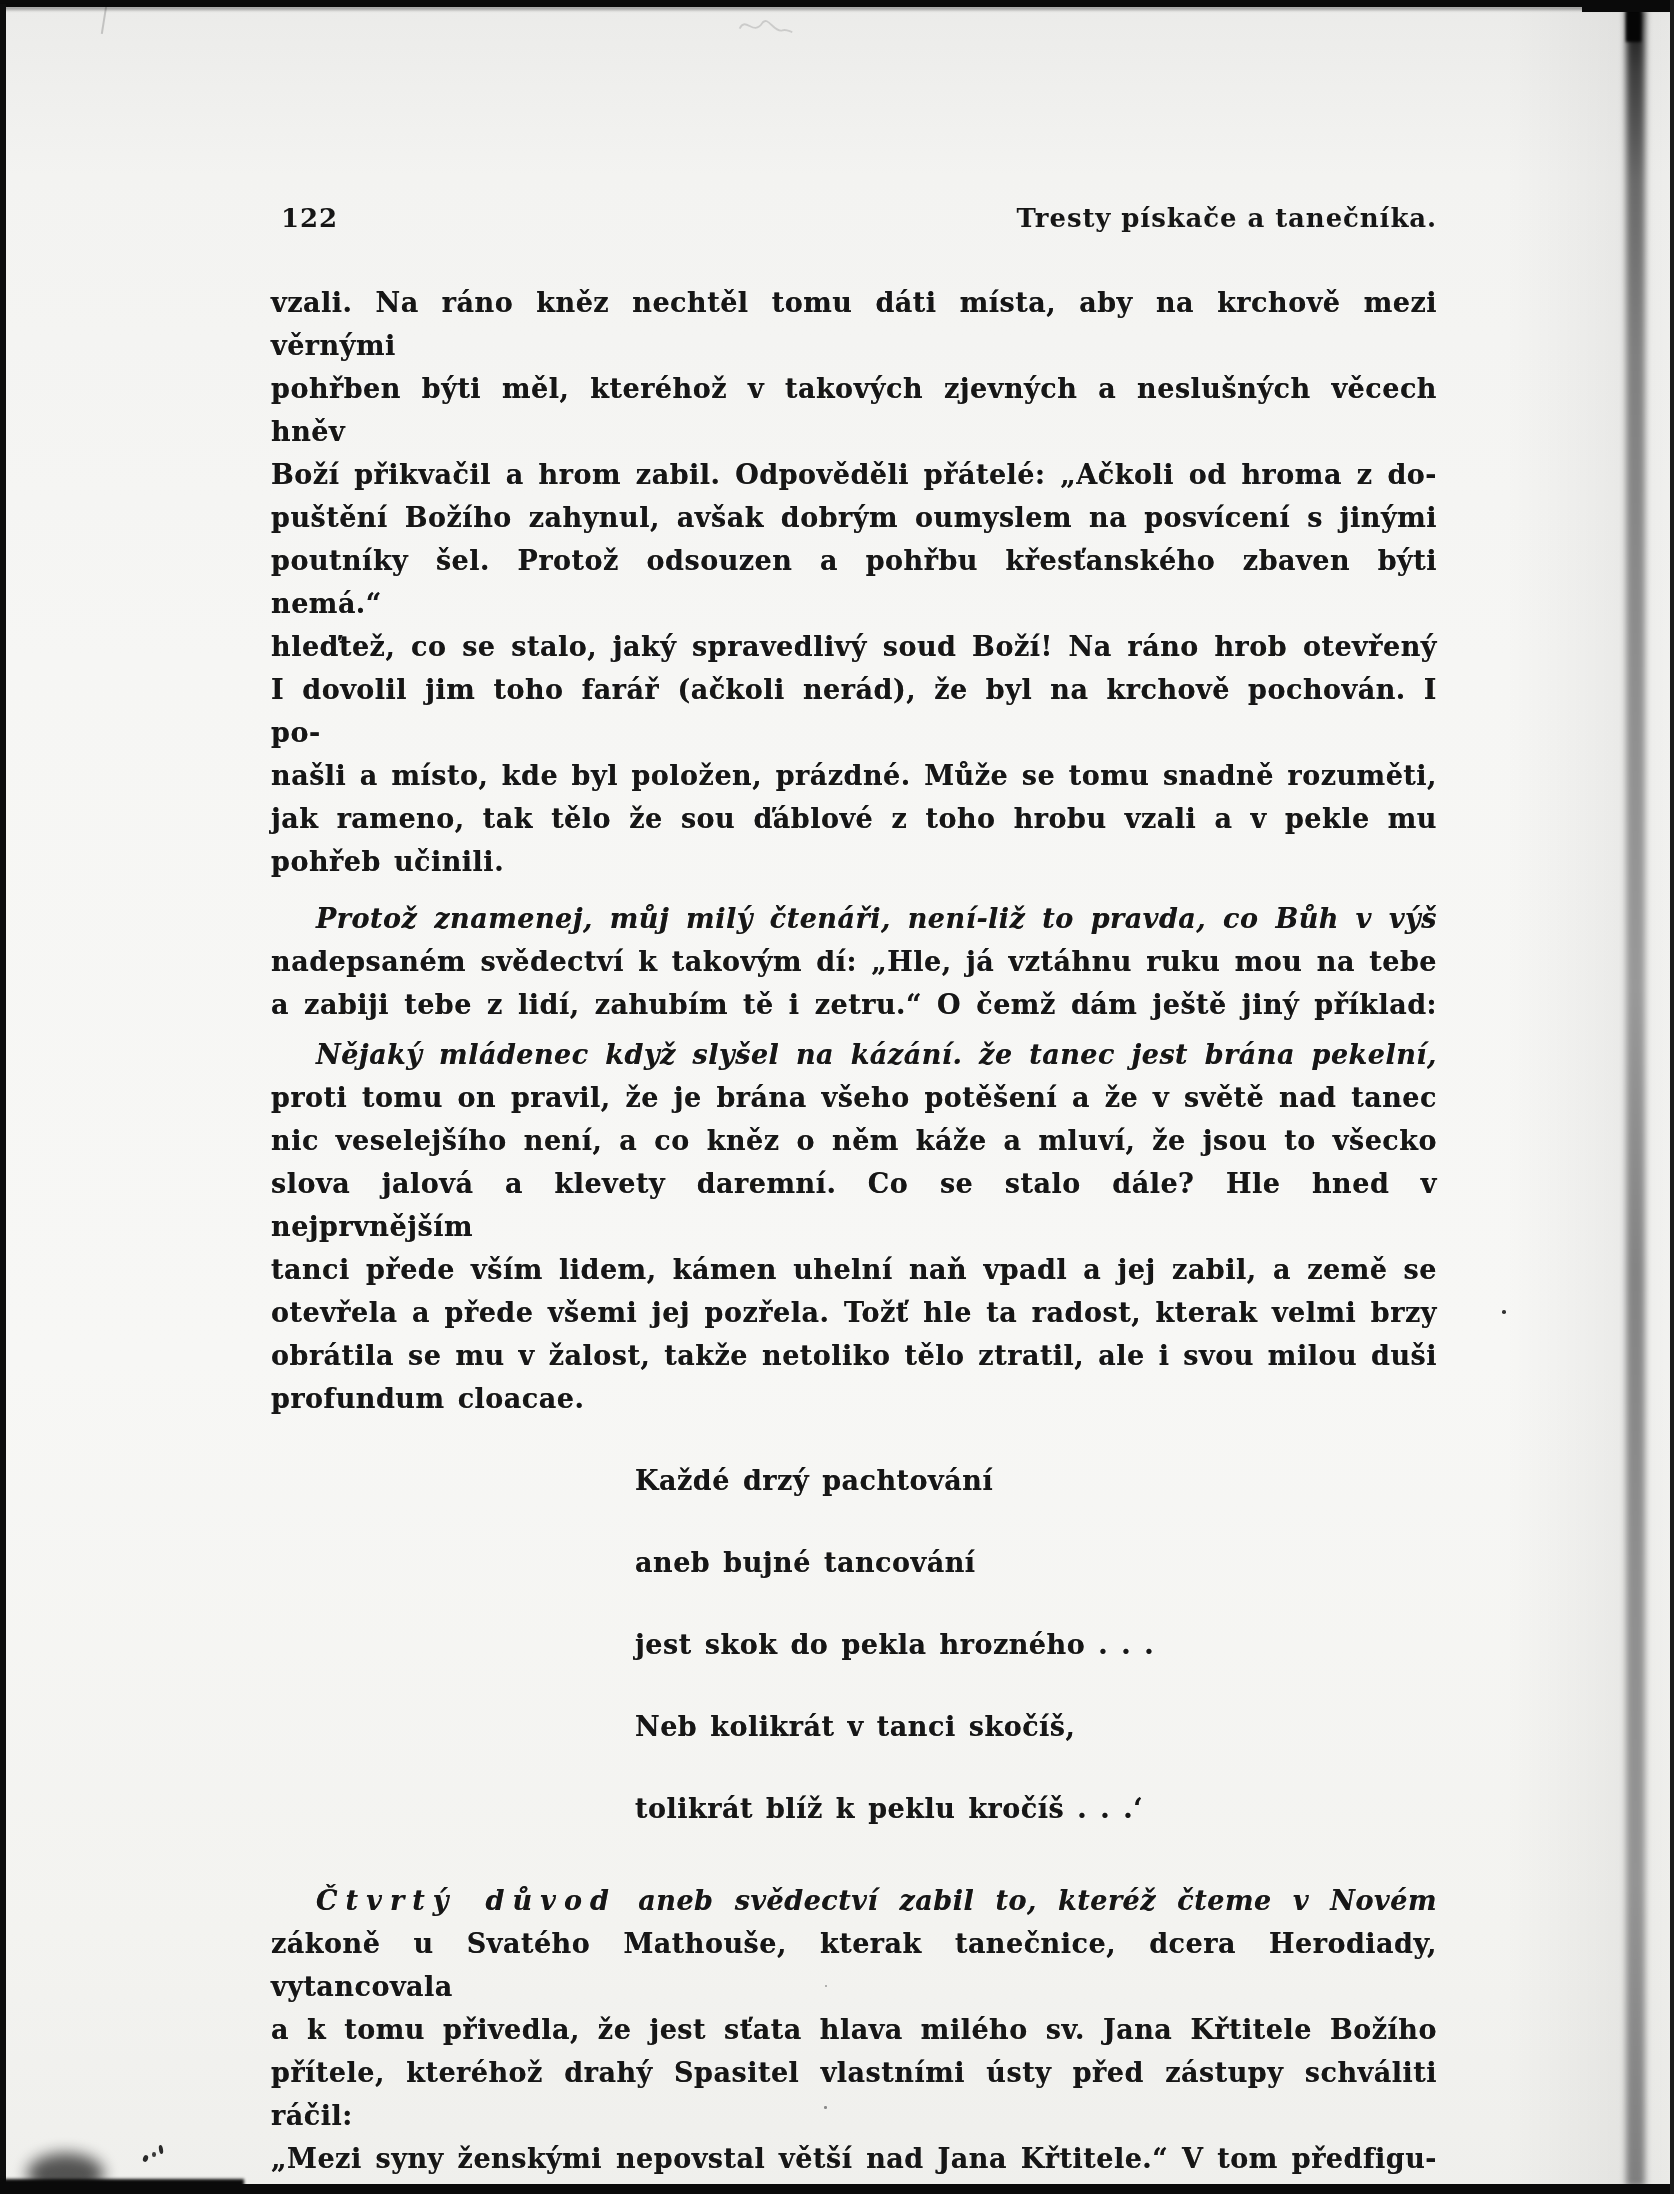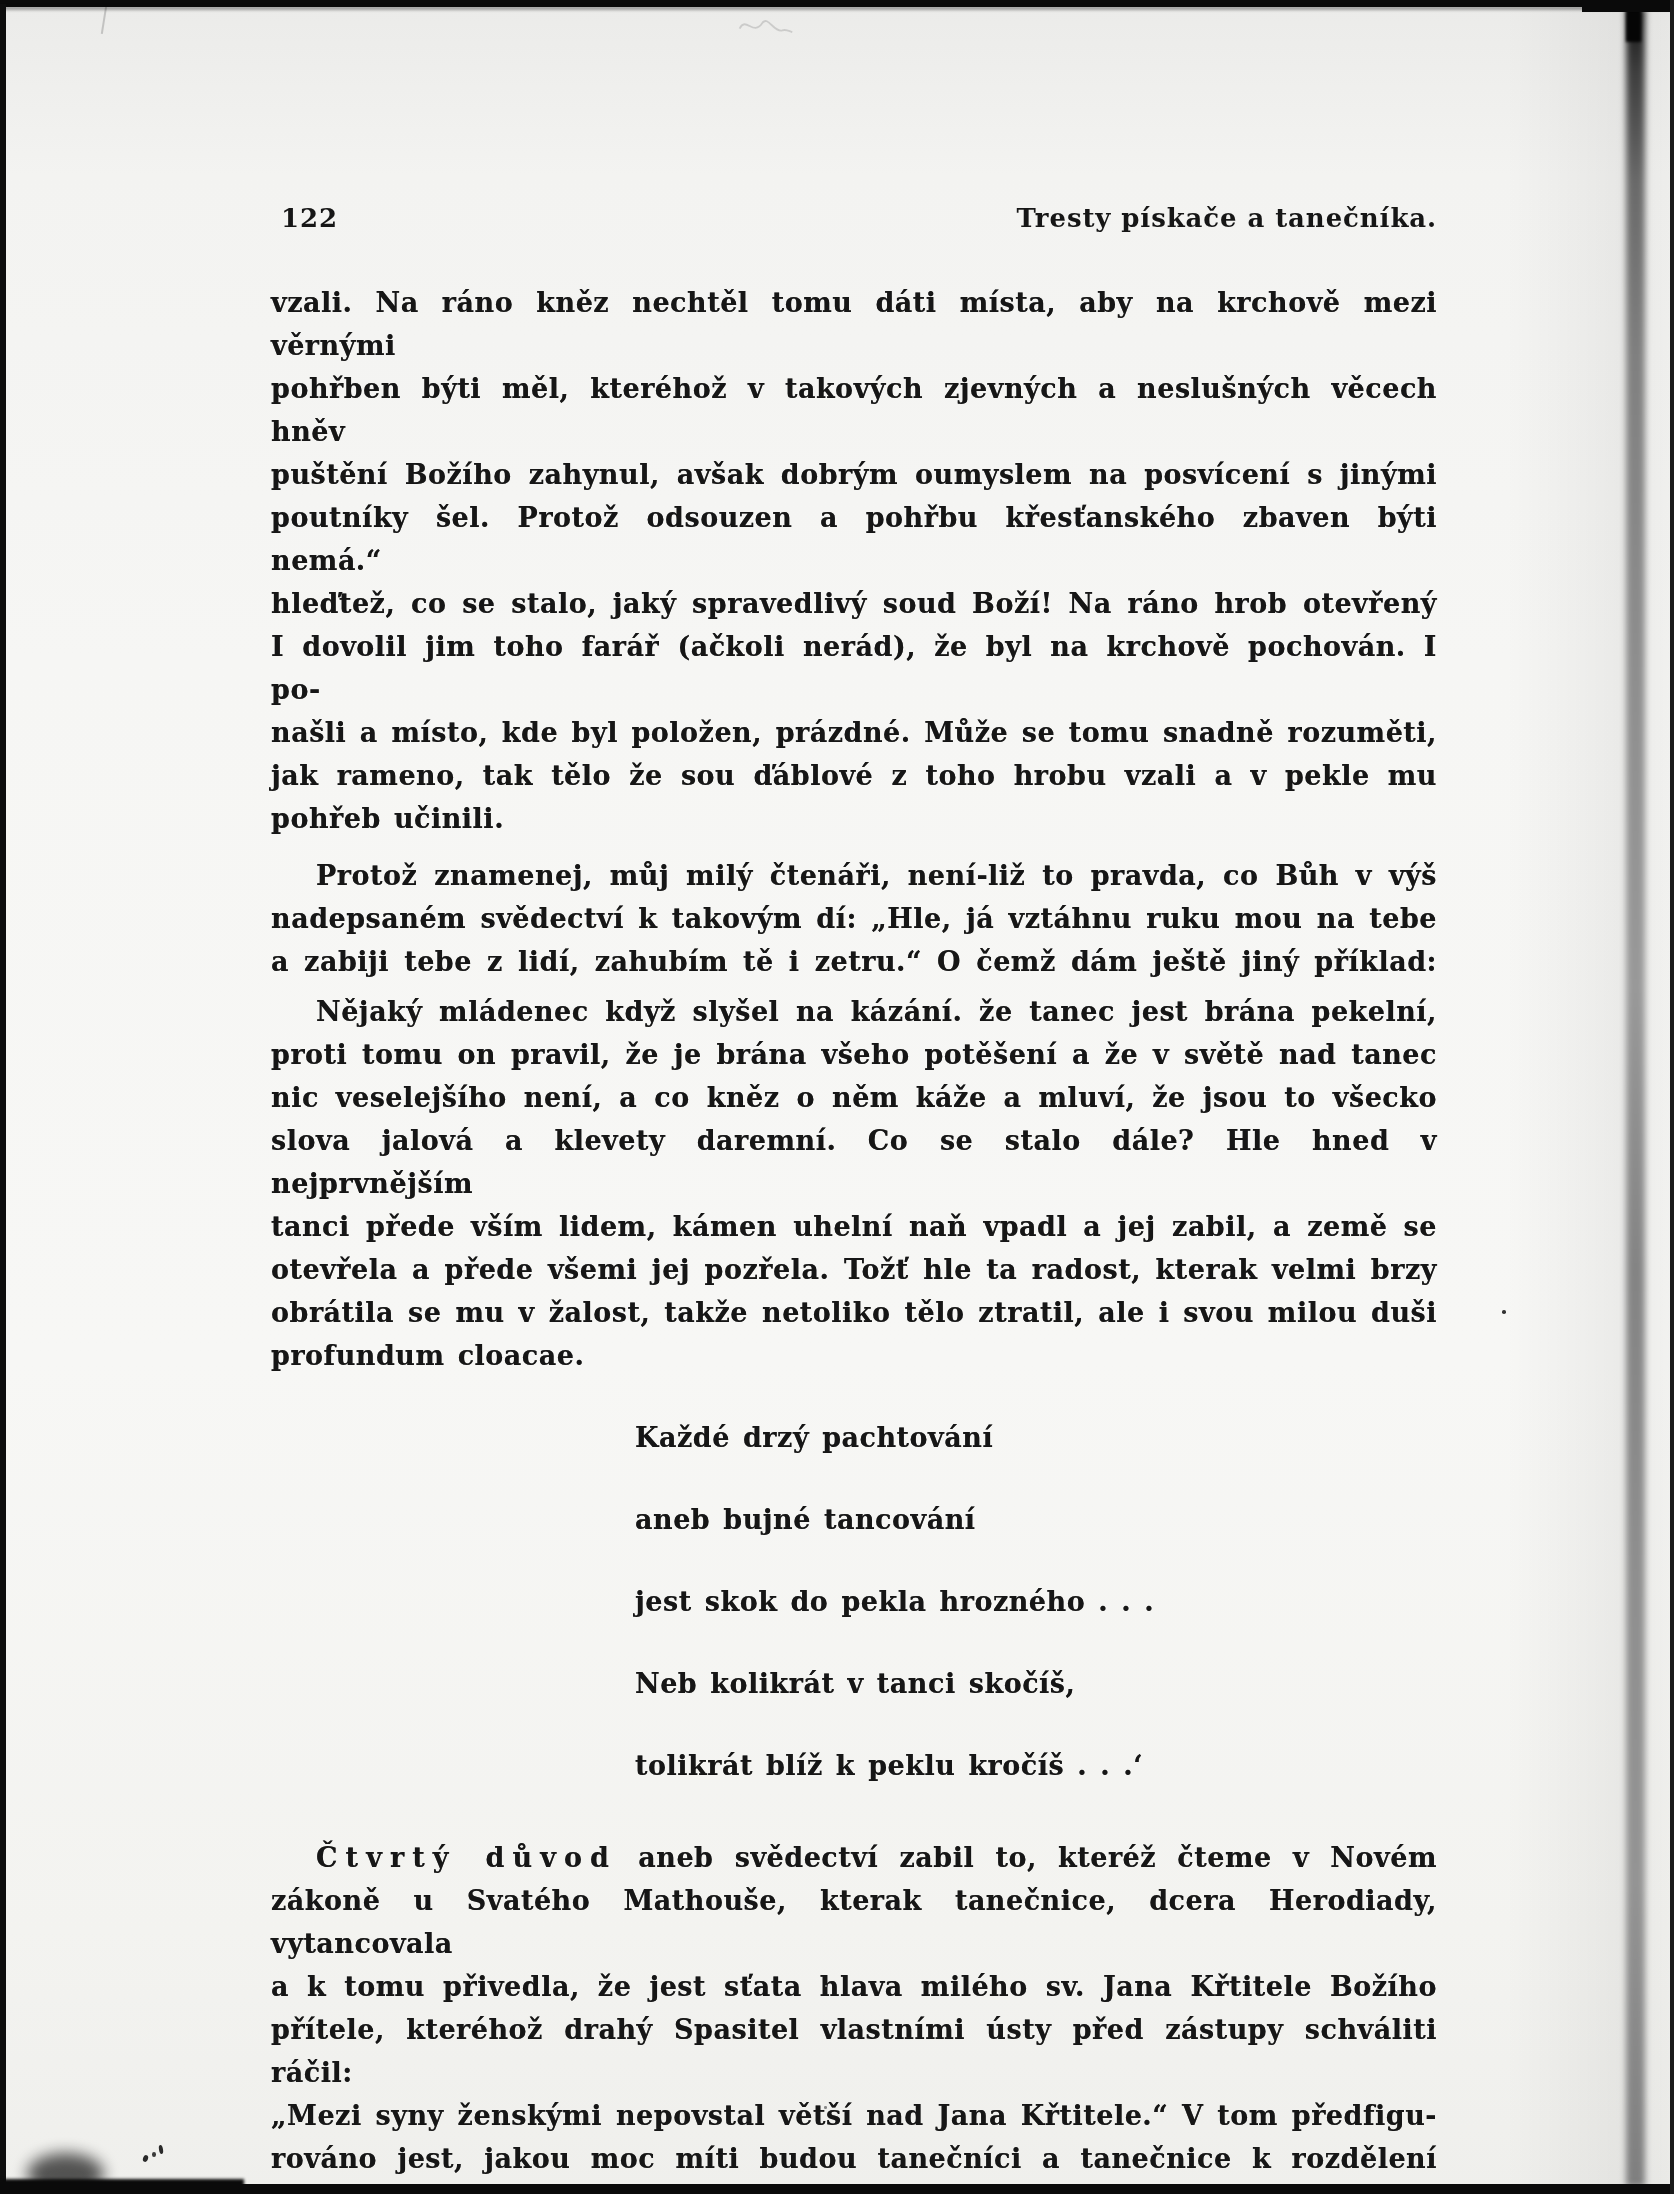--- a/index.html
+++ b/index.html
@@ -76,21 +76,21 @@
     letter-spacing: 0.5px; word-spacing: 3.2px;
     text-shadow: 0 0 0.5px rgba(0,0,0,0.55);
   }
   .para { margin: 0; }
   .p2 { margin-top: 13.6px; }
   .p3 { margin-top: 7.2px; }
   .poem { margin-top: 40px; line-height: 42px; }
   .p4 { margin-top: 49px; }
   .line { text-align: justify; text-align-last: justify; }
   .line.end { text-align-last: left; }
-  .ind { text-indent: 45px; }
+  .ind { text-indent: 45px; font-style: italic; }
   .pline { text-align: left; padding-left: 364px; margin-top: 40px; }
   .spaced-lead { letter-spacing: 8.1px; }
   
   .speck { position: absolute; background: #2a2a2a; border-radius: 50%; }
   .sp1 { left: 143px; top: 2155px; width: 5px; height: 7.2px; transform: rotate(18deg); }
   .sp2 { left: 152px; top: 2152px; width: 4.1px; height: 4.5px; background:#3a3a3a; }
   .sp3 { left: 159px; top: 2145px; width: 4.1px; height: 9px; transform: rotate(-10deg); }
   .sp4 { left: 1502px; top: 1310px; width: 3.6px; height: 3.6px; background: #333; }
   .sp5 { left: 824px; top: 2106px; width: 2.7px; height: 2.7px; background: #888; }
   .sp6 { left: 825px; top: 1985px; width: 2.3px; height: 2.3px; background: #9a9a9a; }
@@ -110,20 +110,21 @@
   <div class="header-row">
     <span class="page-number">122</span>
     <div class="running-title">Tresty pískače a tanečníka.</div>
   </div>
 
   <div class="body-col">
 
     <div class="para p1">
       <div class="line">vzali. Na ráno kněz nechtěl tomu dáti místa, aby na krchově mezi věrnými</div>
       <div class="line">pohřben býti měl, kteréhož v takových zjevných a neslušných věcech hněv</div>
+      <div class="line">Boží přikvačil a hrom zabil. Odpověděli přátelé: „Ačkoli od hroma z do-</div>
       <div class="line">puštění Božího zahynul, avšak dobrým oumyslem na posvícení s jinými</div>
       <div class="line">poutníky šel. Protož odsouzen a pohřbu křesťanského zbaven býti nemá.“</div>
       <div class="line">hleďtež, co se stalo, jaký spravedlivý soud Boží! Na ráno hrob otevřený</div>
       <div class="line">I dovolil jim toho farář (ačkoli nerád), že byl na krchově pochován. I po-</div>
       <div class="line">našli a místo, kde byl položen, prázdné. Může se tomu snadně rozuměti,</div>
       <div class="line">jak rameno, tak tělo že sou ďáblové z toho hrobu vzali a v pekle mu</div>
       <div class="line end">pohřeb učinili.</div>
     </div>
 
     <div class="para p2">

